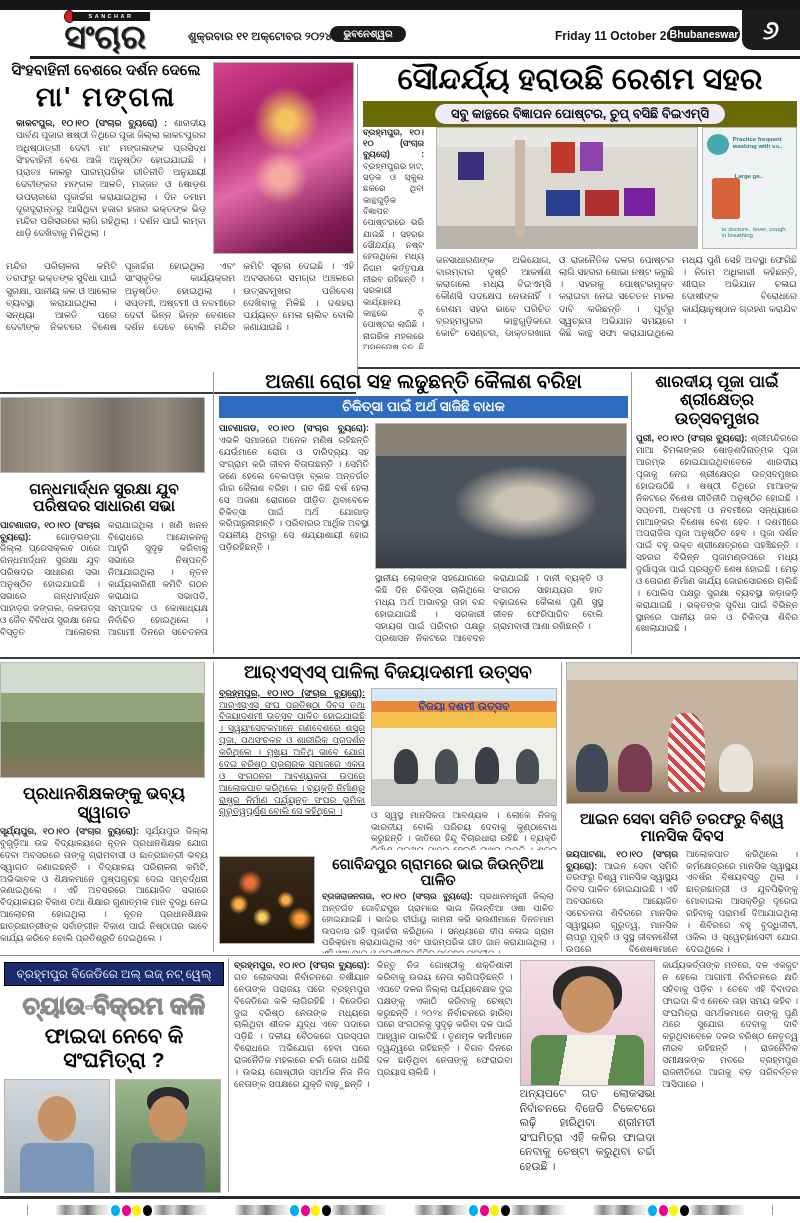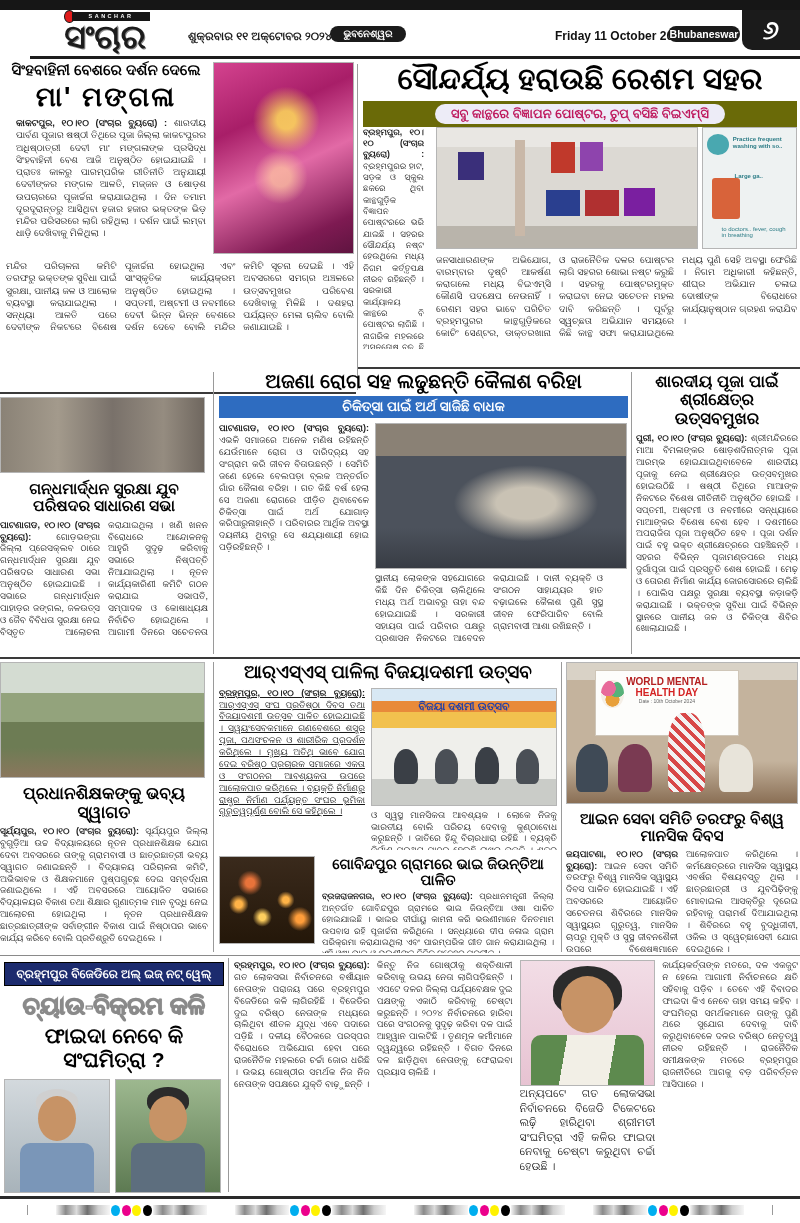--- a/index.html
+++ b/index.html
@@ -24,23 +24,23 @@
   .date-odia{left:188px;top:30px;font-size:11.5px;font-weight:bold;}
   .pill{background:#1b1b1b;color:#fff;border-radius:10px;font-weight:bold;text-align:center;}
   .pill-odia{left:330px;top:26px;width:76px;height:16px;font-size:10px;line-height:16px;}
   .date-en{left:555px;top:29px;font-size:12px;font-weight:bold;color:#111;}
   .pill-en{left:668px;top:26px;width:72px;height:16px;font-size:10.5px;line-height:16px;}
   .pgbox{left:742px;top:10px;width:58px;height:40px;background:#1b1b1b;border-bottom-left-radius:10px;
          color:#fff;font-size:26px;font-weight:bold;text-align:center;line-height:40px;}
   .mast-rule{left:30px;top:56px;width:770px;height:2.5px;background:#1d1d1d;position:absolute;}
   
   .olivebar{background:#6a6a08;height:26px;display:flex;align-items:center;justify-content:center;}
-  .subpill{background:#edecf7;border-radius:12px;padding:2px 16px;font-weight:bold;font-size:13px;color:#be185d;white-space:nowrap;}
+  .subpill{background:#edecf7;border-radius:12px;padding:2px 16px;font-weight:bold;font-size:13px;color:#000000;white-space:nowrap;}
   .bluestrap{background:#2e6cc0;color:#fff;font-weight:bold;font-size:13.5px;text-align:center;line-height:22px;height:22px;}
-  .navystrip{background:#1c2b6e;color:#fff;font-weight:bold;font-size:12px;text-align:center;line-height:22px;height:22px;border:1px solid #000;}
+  .navystrip{background:#1c2b6e;color:#fff;font-weight:normal;font-size:12px;text-align:center;line-height:22px;height:22px;border:1px solid #000;}
   .outline-k{font-weight:bold;font-size:24px;text-align:center;color:#ececec;-webkit-text-stroke:1.2px #8a8a8a;
              text-shadow:0 0 1px #9a9a9a;}
   .cols2{column-count:2;column-gap:8px;}
   .cols3{column-count:3;column-gap:8px;}
   
   .regrow{left:0;top:1203px;width:800px;height:14px;display:flex;justify-content:space-evenly;align-items:center;}
   .reggroup{display:flex;align-items:center;gap:1.5px;}
   .regbar{width:54px;height:10px;background:linear-gradient(90deg,#f4f4f4,#8a8a8a 18%,#dcdcdc 38%,#6f6f6f 58%,#cfcfcf 78%,#f6f6f6);}
   .dot{width:9px;height:11px;border-radius:50%;}
   .endtick{width:1px;height:10px;background:#9a9a9a;}
@@ -233,29 +233,20 @@
           <span>ପ୍ରଧାନମନ୍ତ୍ରୀ ଜିଲ୍ଲା ଅନ୍ତର୍ଗତ ଗୋବିନ୍ଦପୁର ଗ୍ରାମରେ ଭାଇ ଜିଉନ୍ତିଆ ଓଷା ପାଳିତ ହୋଇଯାଇଛି । ଭାଇର ଦୀର୍ଘାୟୁ କାମନା କରି ଭଉଣୀମାନେ ଦିନତମାମ ଉପବାସ ରହି ପୂଜାର୍ଚ୍ଚନା କରିଥିଲେ । ସନ୍ଧ୍ୟାରେ ଦୀପ ଜଳାଇ ଗ୍ରାମ ପରିକ୍ରମା କରାଯାଇଥିଲା ଏବଂ ପାରମ୍ପରିକ ଗୀତ ଗାନ କରାଯାଇଥିଲା । ଏହି ଓଷା ଭାଇ ଓ ଭଉଣୀଙ୍କ ନିବିଡ଼ ସ୍ନେହର ପ୍ରତୀକ ।</span>
         </div>
       </div>
     </div>
   </div>
 
   <div class="vdiv" style="left:561px;top:662px;height:290px;"></div>
 
   <div class="abs" style="left:566px;top:662px;width:232px;height:290px;">
     <div class="ph ph-mental" style="width:232px;height:142px;">
-      <div class="bannerbox" style="left:12%;top:5%;width:62%;height:46%;">
-        <div style="font-size:10px;font-weight:bold;color:#b42020;margin-top:5px;">WORLD MENTAL</div>
-        <div style="font-size:10px;font-weight:bold;color:#d42222;">HEALTH DAY</div>
-        <div style="font-size:5px;color:#666;">Date : 10th October 2024</div>
-        <div class="pchild" style="left:4%;top:14%;width:16%;height:44%;border-radius:50%;background:
-             radial-gradient(circle at 30% 30%,#e86a9a 0 30%,transparent 32%),
-             radial-gradient(circle at 70% 35%,#58b27a 0 30%,transparent 32%),
-             radial-gradient(circle at 50% 70%,#e8a03a 0 30%,transparent 32%),#f5efe6;"></div>
-      </div>
       <div class="pchild" style="left:4%;top:58%;width:14%;height:34%;background:#3f4a56;border-radius:45% 45% 15% 15%;"></div>
       <div class="pchild" style="left:22%;top:58%;width:15%;height:34%;background:#7a3a52;border-radius:45% 45% 15% 15%;"></div>
       <div class="pchild" style="left:44%;top:36%;width:16%;height:56%;background:
            repeating-linear-gradient(45deg,#d84848 0 4px,#f2f2f2 4px 8px);border-radius:40% 40% 12% 12%;"></div>
       <div class="pchild" style="left:66%;top:58%;width:15%;height:34%;background:#e8e4da;border-radius:45% 45% 15% 15%;"></div>
     </div>
     <div class="hc" style="font-size:15.5px;margin-top:6px;">ଆଇନ ସେବା ସମିତି ତରଫରୁ ବିଶ୍ୱ ମାନସିକ ଦିବସ</div>
     <div class="bd cols2" style="margin-top:4px;height:112px;font-size:9px;">
       <span class="dl">ଜୟପାଟଣା, ୧୦।୧୦ (ସଂଚାର ବ୍ୟୁରୋ):</span>
       <span>ଆଇନ ସେବା ସମିତି ତରଫରୁ ବିଶ୍ୱ ମାନସିକ ସ୍ୱାସ୍ଥ୍ୟ ଦିବସ ପାଳିତ ହୋଇଯାଇଛି । ଏହି ଅବସରରେ ଆୟୋଜିତ ସଚେତନତା ଶିବିରରେ ମାନସିକ ସ୍ୱାସ୍ଥ୍ୟର ଗୁରୁତ୍ୱ, ମାନସିକ ଚାପରୁ ମୁକ୍ତି ଓ ସୁସ୍ଥ ଜୀବନଶୈଳୀ ଉପରେ ବିଶେଷଜ୍ଞମାନେ ଆଲୋକପାତ କରିଥିଲେ । କର୍ମକ୍ଷେତ୍ରରେ ମାନସିକ ସ୍ୱାସ୍ଥ୍ୟ ଏବର୍ଷର ବିଷୟବସ୍ତୁ ଥିଲା । ଛାତ୍ରଛାତ୍ରୀ ଓ ଯୁବପିଢ଼ିଙ୍କୁ ମୋବାଇଲ ଆସକ୍ତିରୁ ଦୂରେଇ ରହିବାକୁ ପରାମର୍ଶ ଦିଆଯାଇଥିଲା । ଶିବିରରେ ବହୁ ବୁଦ୍ଧିଜୀବୀ, ଓକିଲ ଓ ସ୍ୱେଚ୍ଛାସେବୀ ଯୋଗ ଦେଇଥିଲେ ।</span>

